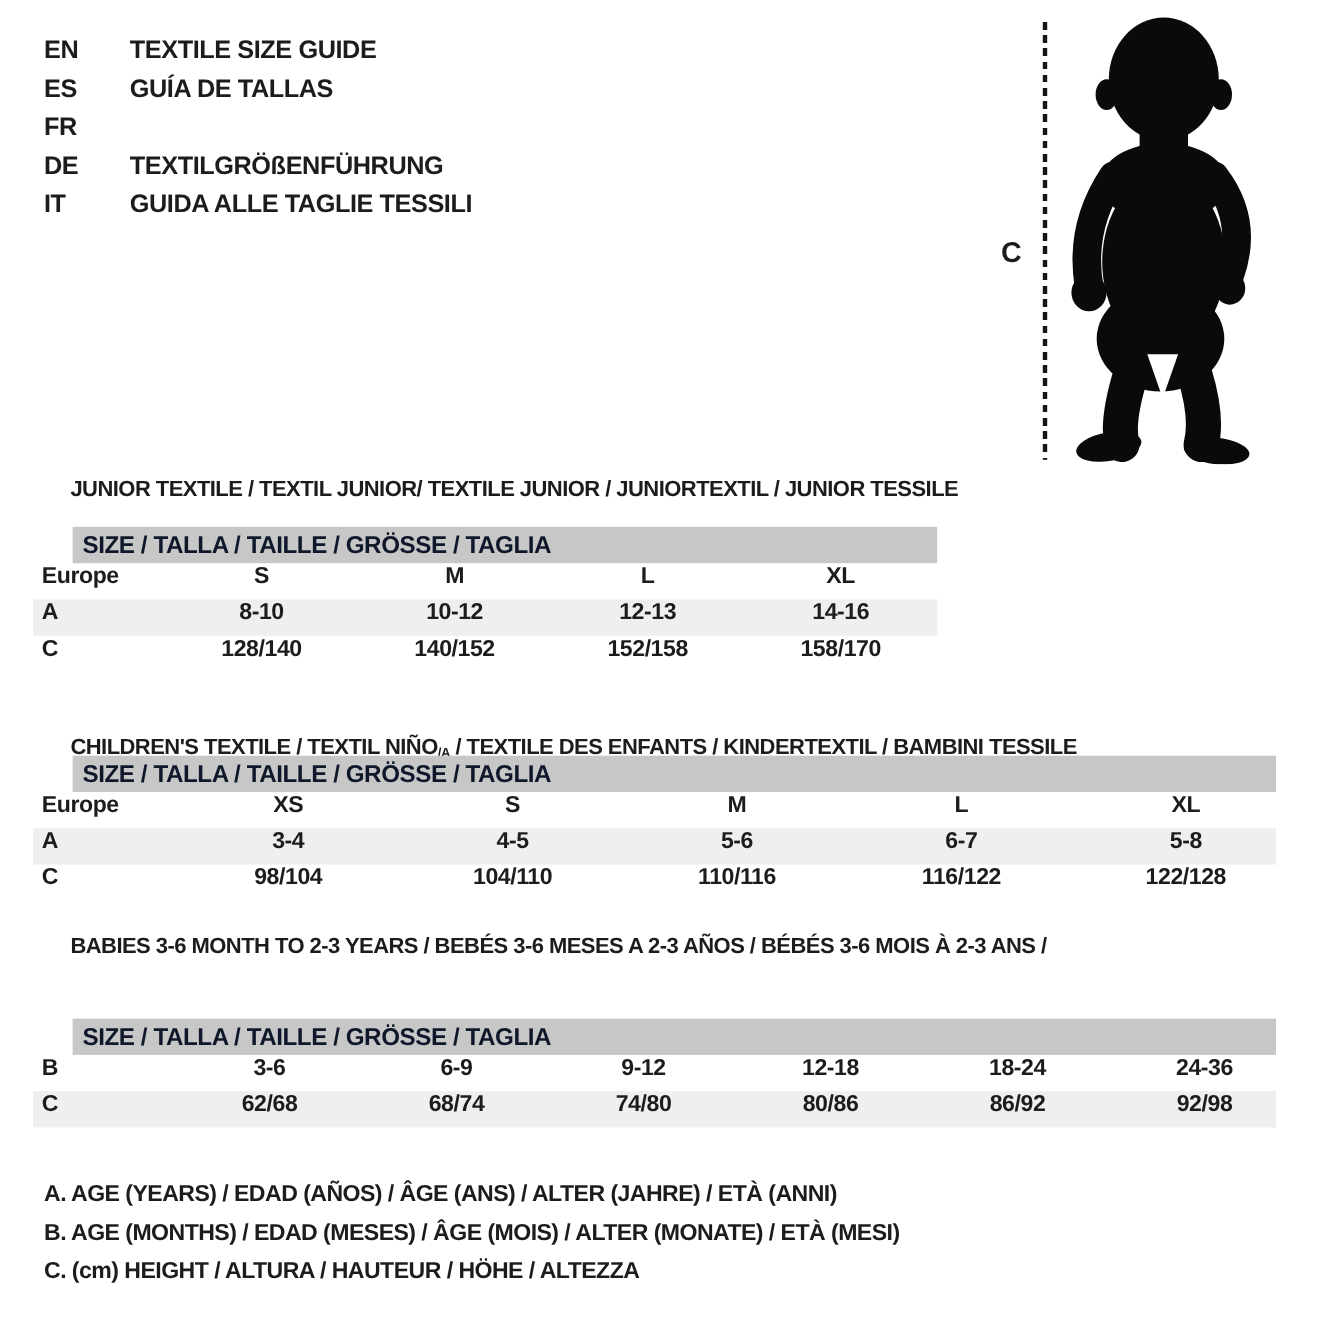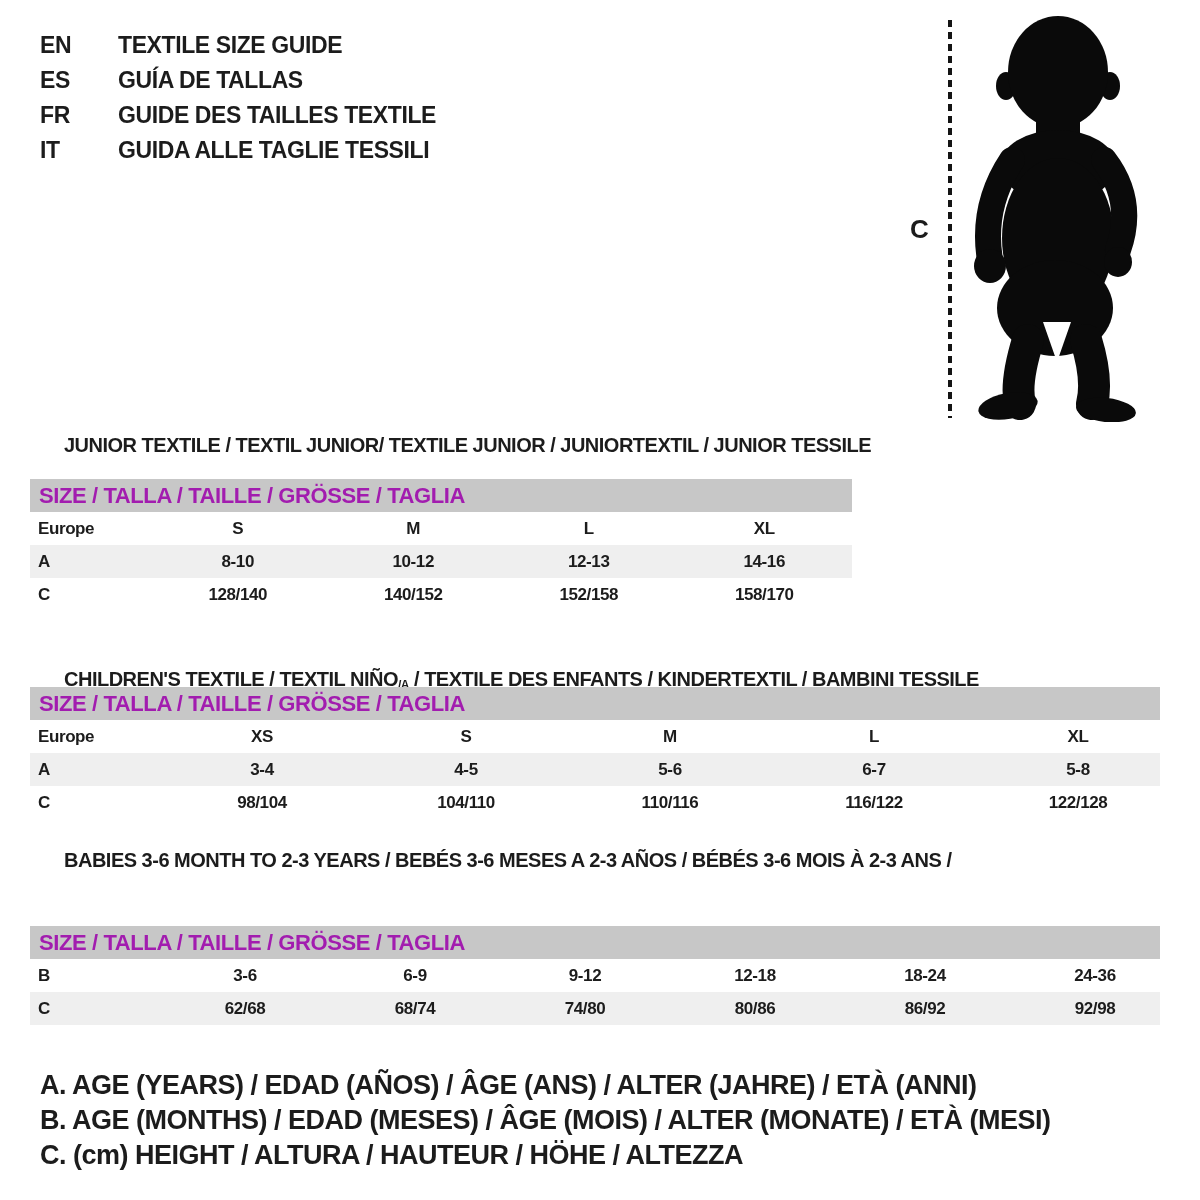--- a/index.html
+++ b/index.html
@@ -20,47 +20,50 @@
   .fig-label{position:absolute;left:910px;top:214px;font-size:26px;}
   .baby-svg{position:absolute;left:962px;top:8px;}
   
   .sec-title{position:absolute;left:40px;font-size:20px;letter-spacing:-0.5px;white-space:nowrap;margin-left:24px;}
   .sec-title.two-line{line-height:35px;}
   .subsc{font-size:0.6em;position:relative;top:3px;}
   
   .stable{position:absolute;left:30px;}
   .size-bar{
     height:33px;background:#c7c7c7;display:flex;align-items:center;
-    padding-left:9px;font-size:22px;color:#a21caf;
+    padding-left:9px;font-size:22px;color:#0f172a;margin-left:36px;
   }
-  .trow{display:flex;height:33px;align-items:center;font-size:17px;}
+  .trow{display:flex;height:33px;align-items:flex-start;font-size:21px;}
   .trow.shaded{background:#efefef;}
   .tlabel{padding-left:8px;box-sizing:border-box;width:130px;}
   .junior .tlabel{width:120px;}
   .tcell{flex:1;text-align:center;}
   
-  .legend{position:absolute;left:40px;top:1068px;font-size:27px;line-height:35px;letter-spacing:-0.5px;}
+  .legend{position:absolute;left:40px;top:1068px;font-size:21px;line-height:35px;letter-spacing:-0.5px;}
 </style>
 </head>
 <body>
 
 <div class="page">
 
   <div class="lang-list">
     <div class="lang-row">
       <span class="lang-code">EN</span>
       <span>TEXTILE SIZE GUIDE</span>
     </div>
     <div class="lang-row">
       <span class="lang-code">ES</span>
       <span>GUÍA DE TALLAS</span>
     </div>
     <div class="lang-row">
       <span class="lang-code">FR</span>
-      <span>GUIDE DES TAILLES TEXTILE</span>
+    </div>
+    <div class="lang-row">
+      <span class="lang-code">DE</span>
+      <span>TEXTILGRÖßENFÜHRUNG</span>
     </div>
     <div class="lang-row">
       <span class="lang-code">IT</span>
       <span>GUIDA ALLE TAGLIE TESSILI</span>
     </div>
   </div>
 
   <div class="dash-line"></div>
   <div class="fig-label">C</div>
   <svg class="baby-svg" width="186" height="414" viewBox="0 0 186 414">

